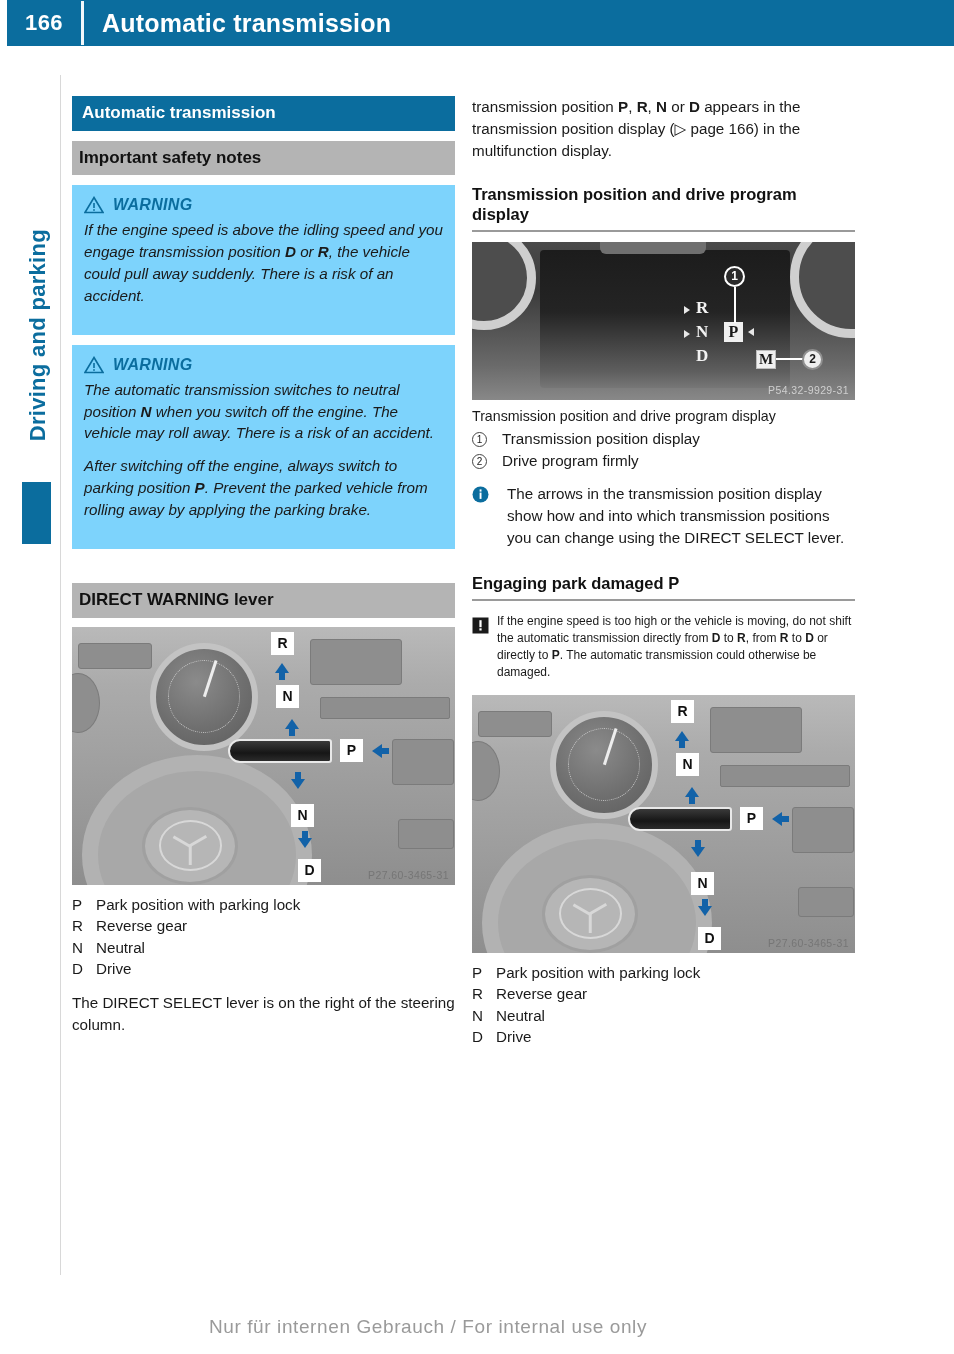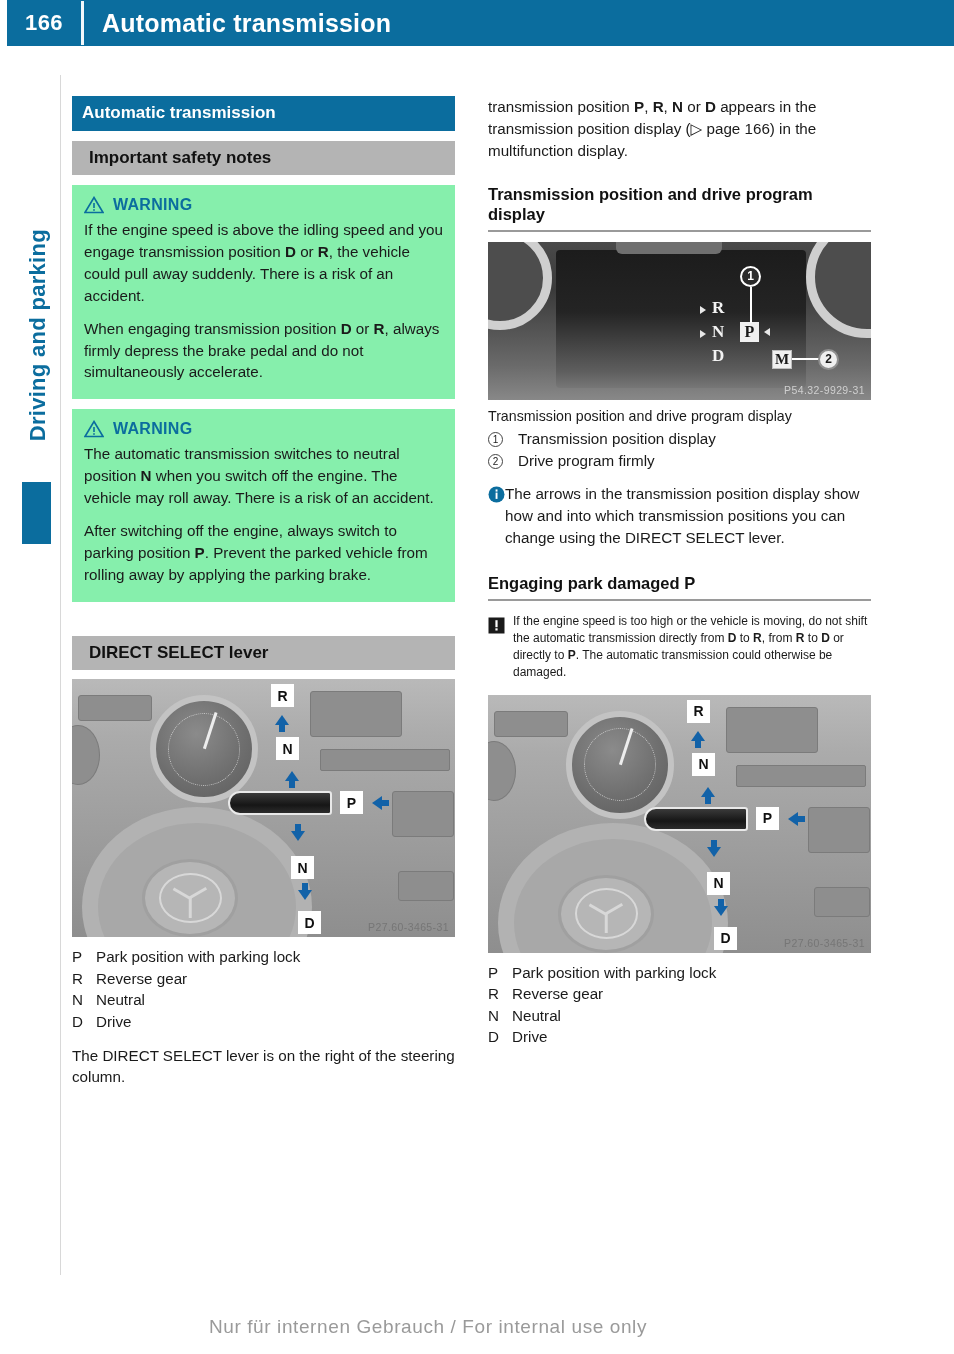--- a/index.html
+++ b/index.html
@@ -53,72 +53,73 @@
   .page-divider {
     position: absolute; left: 60px; top: 75px;
     width: 1px; height: 1200px; background: #d8d8d8;
   }
 
   
   .col {
     position: absolute; top: 96px; width: 383px;
   }
   .col-left  { left: 72px; }
-  .col-right { left: 488px; }
+  .col-right { left: 472px; }
 
   
   .bar-blue {
     background: #0B6D9E; color: #ffffff;
     font-size: 17px; font-weight: bold;
     padding: 7px 10px 8px 10px;
     line-height: 1.15;
   }
   .bar-gray {
     background: #b4b4b4; color: #111111;
     font-size: 17px; font-weight: bold;
-    padding: 7px 10px 8px 17px;
+    padding: 7px 10px 8px 7px;
     line-height: 1.15;
     margin-top: 10px;
   }
 
   
   .subhead {
     font-size: 16.5px; font-weight: bold; color: #111111;
     border-bottom: 2px solid #9a9a9a;
     padding-bottom: 5px;
     margin-top: 20px;
     line-height: 1.25;
   }
   .subhead.tight { margin-top: 14px; }
 
   
   .warnbox {
-    background: #86efac;
-    padding: 11px 12px 16px 12px;
+    background: #7dd3fc;
+    padding: 11px 12px 28px 12px;
     margin-top: 10px;
+    font-style: italic;
   }
   .warn-title {
     display: flex; align-items: center; gap: 9px;
     color: #0B6D9E; font-size: 16px; font-weight: bold;
     letter-spacing: .3px;
     margin-bottom: 5px;
   }
   .tri-icon { flex: 0 0 auto; display: block; }
 
   
   p.body {
     font-size: 15.2px; line-height: 1.44;
     margin: 0 0 11px 0; color: #1a1a1a;
   }
   p.body:last-child { margin-bottom: 0; }
   p.body b { font-weight: bold; }
 
   
   .note {
-    display: flex; gap: 0; margin-top: 12px;
+    display: flex; gap: 18px; margin-top: 12px;
   }
   .note .i-icon { flex: 0 0 auto; margin-top: 3px; }
   .note p {
     font-size: 15.2px; line-height: 1.44; margin: 0; color: #1a1a1a;
   }
 
   
   .caution { display: flex; gap: 8px; margin-top: 12px; }
   .caution .bang-icon { flex: 0 0 auto; margin-top: 4px; }
   .caution p { font-size: 12px; line-height: 1.44; margin: 0; }
@@ -315,37 +316,36 @@
   <div class="warnbox">
     <div class="warn-title">
       <svg class="tri-icon" width="20" height="18" viewBox="0 0 20 18">
         <polygon points="10,1.5 19,16.5 1,16.5" fill="none" stroke="#0B6D9E" stroke-width="1.6"></polygon>
         <rect x="9.2" y="7" width="1.6" height="5" fill="#0B6D9E"></rect>
         <rect x="9.2" y="13.2" width="1.6" height="1.6" fill="#0B6D9E"></rect>
       </svg>
       <span>WARNING</span>
     </div>
     <p class="body">If the engine speed is above the idling speed and you engage transmission position <b>D</b> or <b>R</b>, the vehicle could pull away suddenly. There is a risk of an accident.</p>
-    <p class="body">When engaging transmission position <b>D</b> or <b>R</b>, always firmly depress the brake pedal and do not simultaneously accelerate.</p>
   </div>
 
   <div class="warnbox">
     <div class="warn-title">
       <svg class="tri-icon" width="20" height="18" viewBox="0 0 20 18">
         <polygon points="10,1.5 19,16.5 1,16.5" fill="none" stroke="#0B6D9E" stroke-width="1.6"></polygon>
         <rect x="9.2" y="7" width="1.6" height="5" fill="#0B6D9E"></rect>
         <rect x="9.2" y="13.2" width="1.6" height="1.6" fill="#0B6D9E"></rect>
       </svg>
       <span>WARNING</span>
     </div>
     <p class="body">The automatic transmission switches to neutral position <b>N</b> when you switch off the engine. The vehicle may roll away. There is a risk of an accident.</p>
     <p class="body">After switching off the engine, always switch to parking position <b>P</b>. Prevent the parked vehicle from rolling away by applying the parking brake.</p>
   </div>
 
-  <div class="bar-gray" style="margin-top:34px">DIRECT SELECT lever</div>
+  <div class="bar-gray" style="margin-top:34px">DIRECT WARNING lever</div>
 
   <div class="photo lever">
     <div class="dash-bg"></div>
     <div class="dash-vent" style="left:6px; top:16px; width:74px; height:26px;"></div>
     <div class="dash-vent" style="left:-16px; top:46px; width:44px; height:60px; border-radius:50%;"></div>
     <div class="gauge" style="left:78px; top:16px; width:108px; height:108px;">
       <div class="gauge-inner"></div>
       <div class="needle"></div>
     </div>
     <div class="dash-vent" style="left:238px; top:12px; width:92px; height:46px;"></div>

